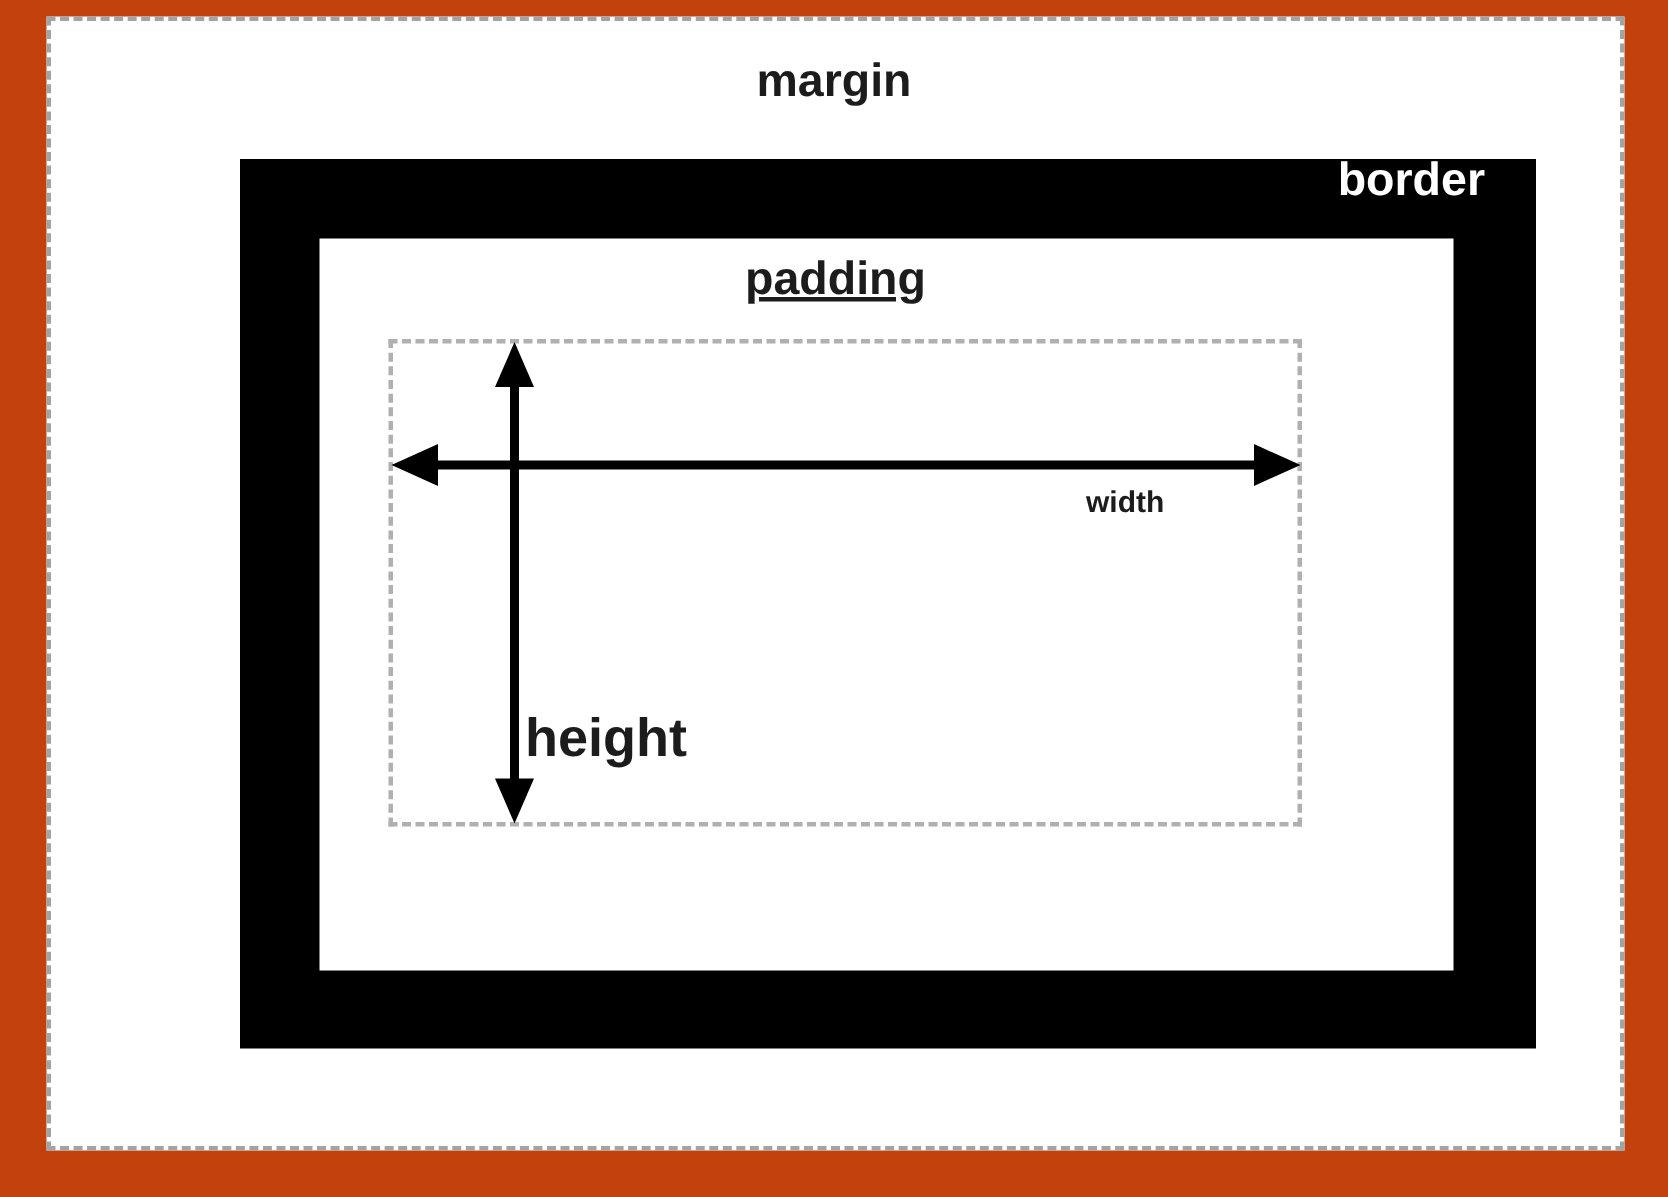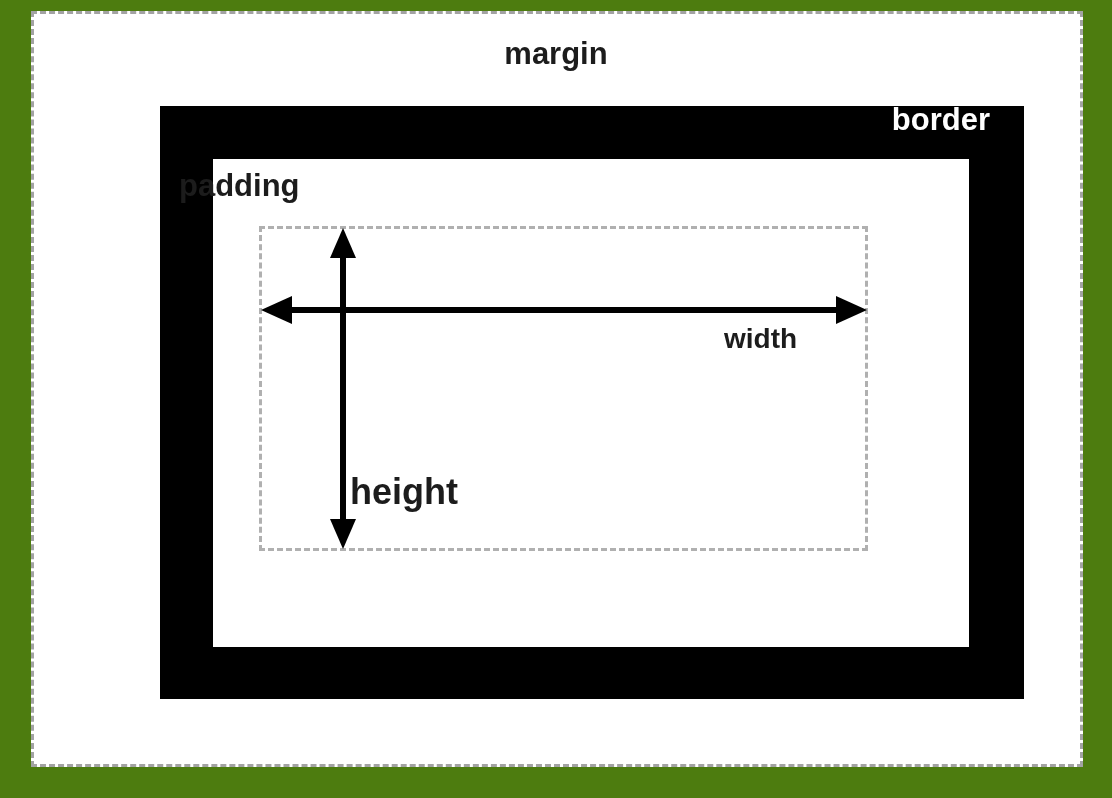--- a/index.html
+++ b/index.html
@@ -9,21 +9,21 @@
     background: #ffffff;
   }
   body {
     font-family: "Liberation Sans", sans-serif;
   }
 
   #stage {
     position: relative;
     width: 1112px;
     height: 798px;
-    background: #4d7c0f;
+    background: #c2410c;
     overflow: hidden;
   }
 
   
 
   .margin-box {
     position: absolute;
     left: 31px;
     top: 11px;
     width: 1052px;
@@ -88,38 +88,40 @@
     top: 104px;
     text-align: right;
     font-size: 31px;
     color: #ffffff;
   }
 
   .label-padding {
     left: 179px;
     width: 756px;
     top: 170px;
+    text-align: center;
     font-size: 31px;
     color: #1c1c1c;
+    text-decoration: underline;
   }
 
   .label-content {
     left: 259px;
     width: 609px;
     top: 400px;
     text-align: center;
     font-size: 34px;
     font-style: italic;
     color: #cfcfcf;
   }
 
   .label-width {
     left: 724px;
     top: 325px;
-    font-size: 28px;
+    font-size: 20px;
     color: #1c1c1c;
   }
 
   .label-height {
     left: 350px;
     top: 474px;
     font-size: 36px;
     color: #1c1c1c;
   }
 

